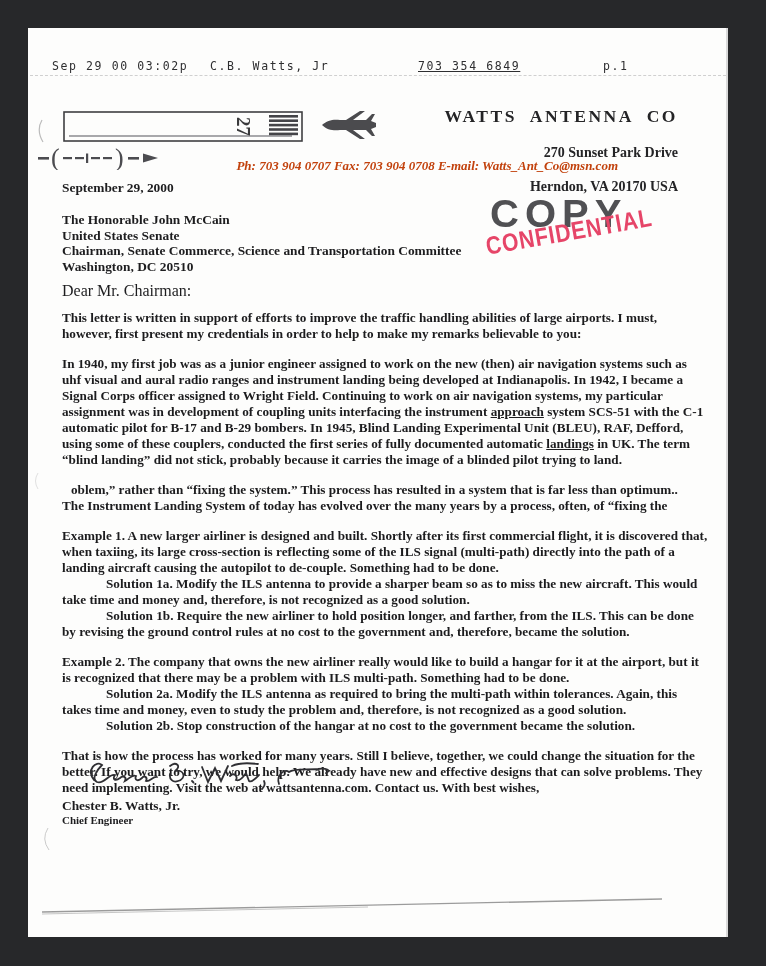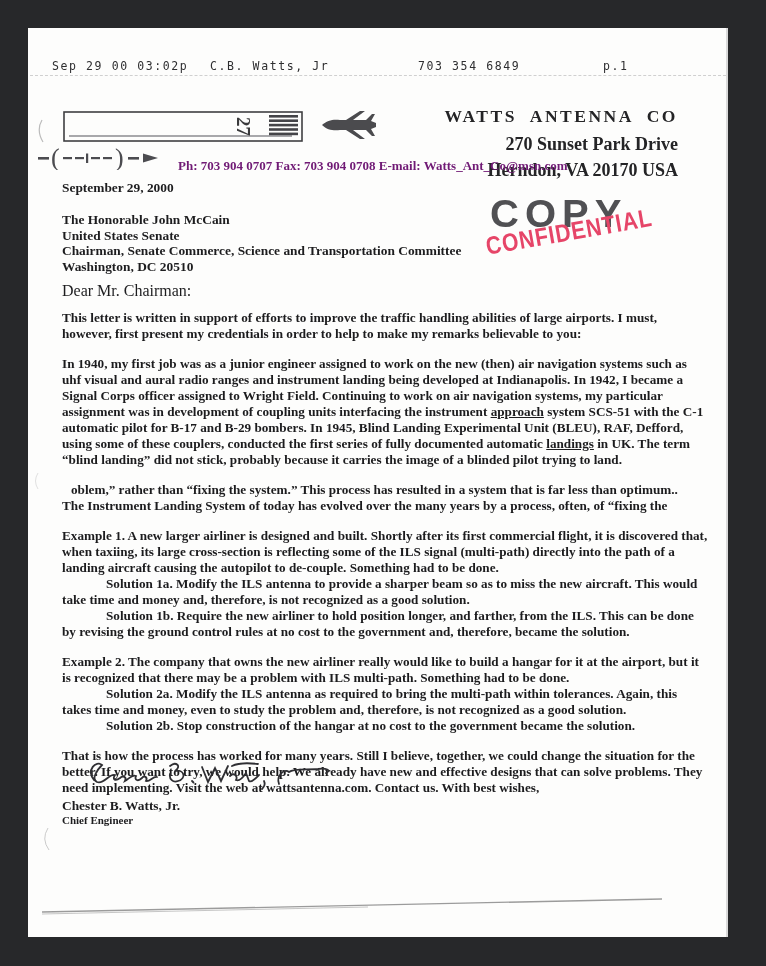--- a/index.html
+++ b/index.html
@@ -19,42 +19,43 @@
   }
   
   .fax-header {
     position:absolute; top:31px; left:0; width:100%; height:16px;
     font-family:"DejaVu Sans Mono", monospace;
     font-size:11.5px; letter-spacing:1.6px; color:#2e2e30;
   }
   .fax-header span { position:absolute; white-space:nowrap; }
   .fx-time   { left:24px; }
   .fx-sender { left:182px; }
-  .fx-number { left:390px; }
+  .fx-number { left:390px;text-decoration:underline; }
   .fx-page   { left:575px; }
   .fax-rule {
     position:absolute; top:47px; left:2px; width:696px;
     border-top:1px dashed #c6c6c6; opacity:.8;
   }
   
   .logo-svg { position:absolute; left:8px; top:80px; }
   .company-block {
     position:absolute; left:350px; top:78px; width:300px;
     text-align:right; color:#242426;
   }
   .company-name {
     font-size:17.5px; font-weight:bold; letter-spacing:2.5px; word-spacing:7px;
     white-space:nowrap;
   }
-  .company-addr { font-size:18px; font-weight:bold; line-height:15.5px; margin-top:10px;
+  .company-addr { font-size:14px; font-weight:bold; line-height:15.5px; margin-top:18px;
     padding-left:70px; white-space:nowrap; }
   .contact-line {
     position:absolute; left:150px; top:130px; width:440px;
-    font-size:13px; font-weight:bold; color:#701a75;
+    font-size:13px; font-style:italic; font-weight:bold; color:#c2410c;
     white-space:nowrap;
+    text-align:right;
   }
   
   .stamp-copy {
     position:absolute; left:462px; top:164px;
     font-family:"Liberation Sans", sans-serif;
     font-size:40px; font-weight:bold; letter-spacing:6px; color:#505053;
     transform:scaleY(0.95);
   }
   .stamp-confidential {
     position:absolute; left:458px; top:204px;

